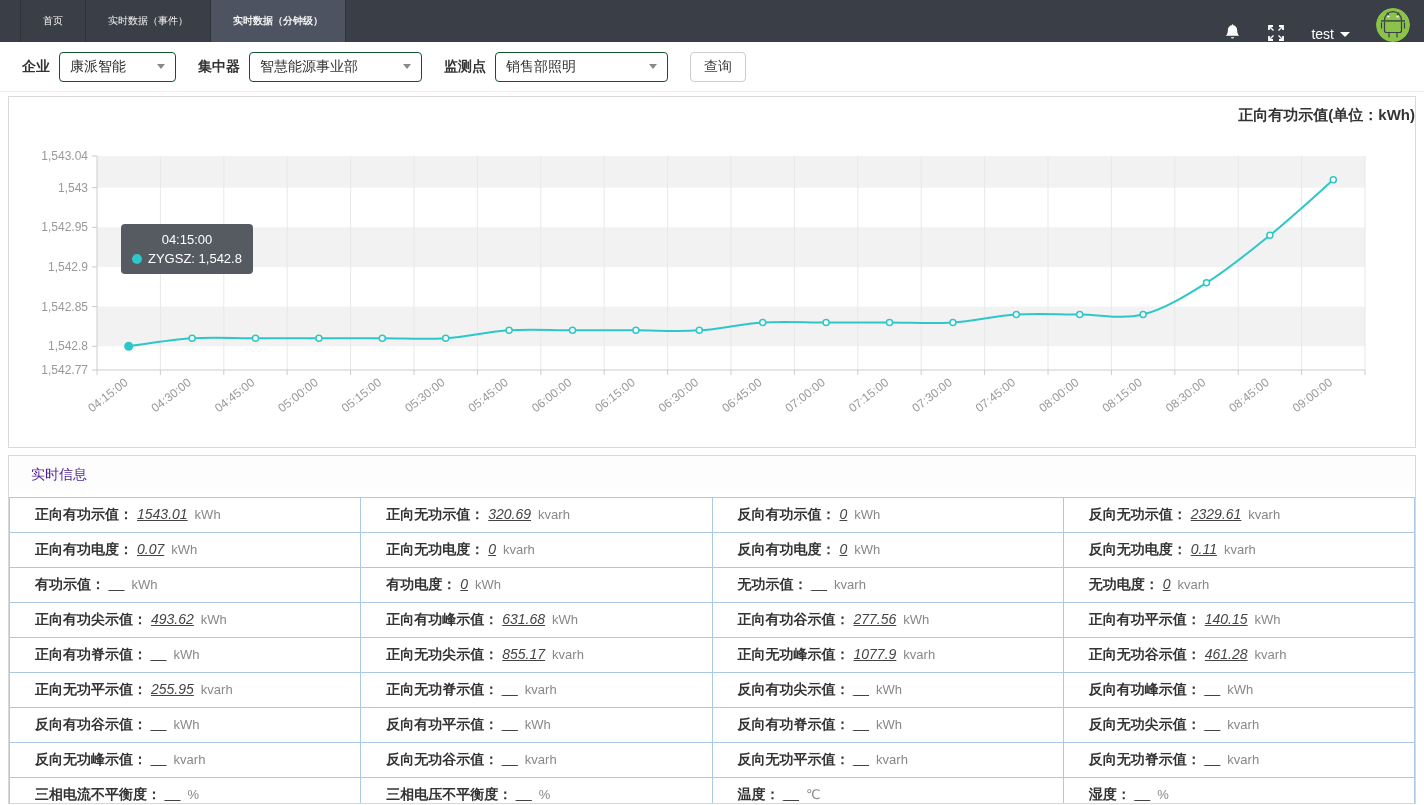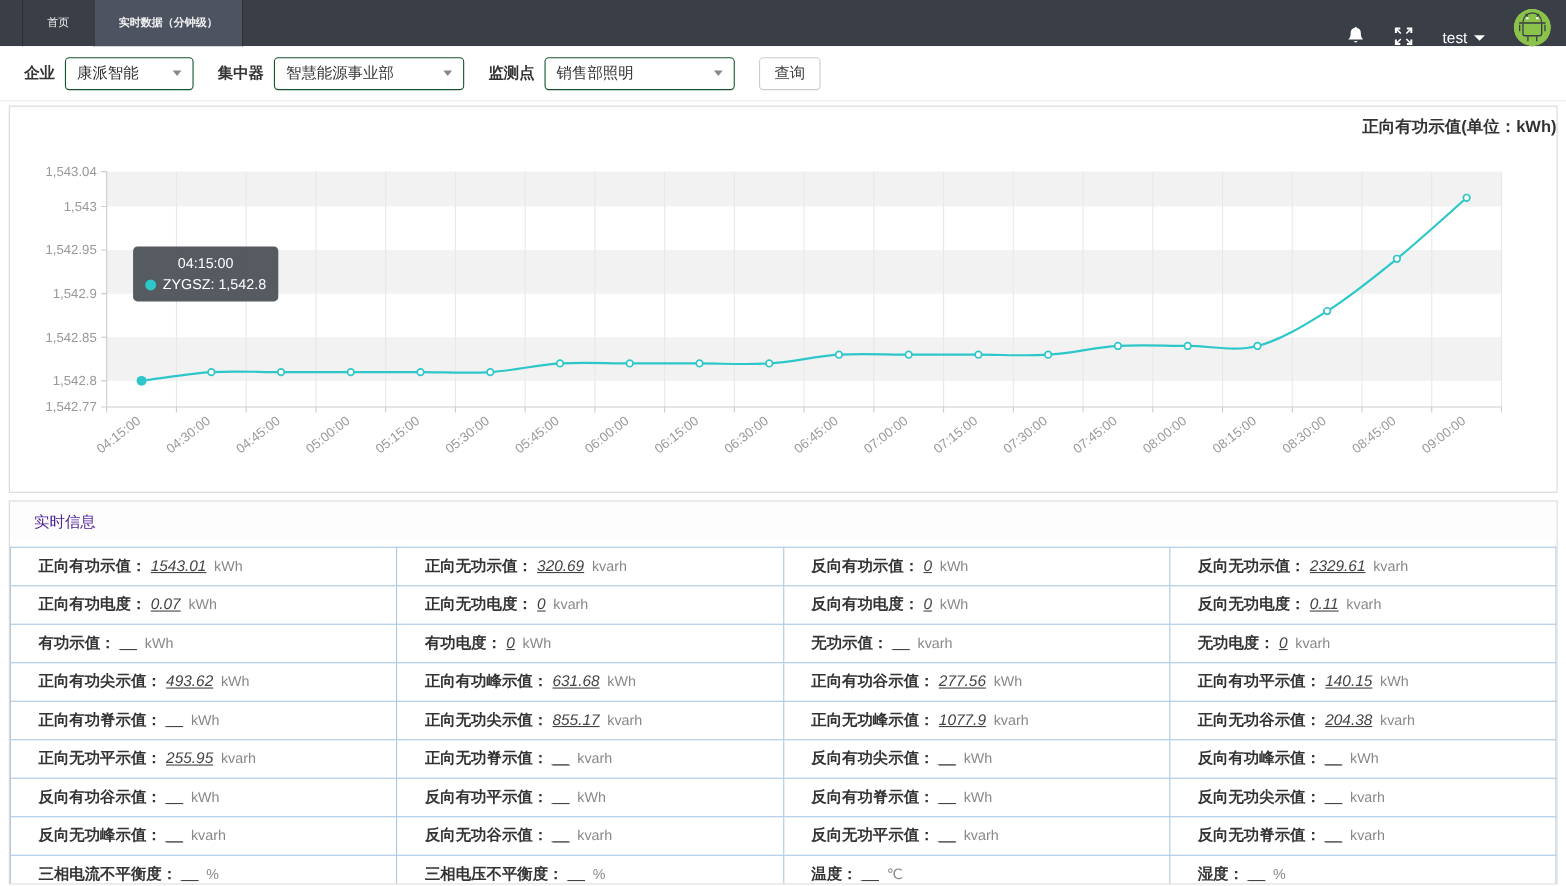--- a/index.html
+++ b/index.html
@@ -55,20 +55,21 @@
   .info-table .lbl { font-weight:bold; color:#333; }
   .info-table .val { font-style:italic; text-decoration:underline; color:#444; margin:0 7px 0 4px; cursor:pointer; }
   .info-table .unit { color:#888; font-size:13px; }
 </style>
 </head>
 <body>
 
 <div class="navbar">
   <div class="nav-tabs">
     <div class="nav-tab">首页</div>
+    <div class="nav-tab">实时数据（事件）</div>
     <div class="nav-tab active">实时数据（分钟级）</div>
   </div>
   <div class="nav-right">
     <span class="nav-icon">
       <svg width="17" height="18" viewBox="0 0 16 17">
         <path d="M8 1.2c-2.8 0-4.4 2-4.4 4.6 0 3.4-1.3 4.6-2.1 5.4h13c-.8-.8-2.1-2-2.1-5.4C12.4 3.2 10.8 1.2 8 1.2z" fill="#fff"></path>
         <path d="M6.4 12.6a1.7 1.7 0 0 0 3.2 0z" fill="#fff"></path>
         <rect x="7.3" y="0.2" width="1.4" height="1.6" rx="0.7" fill="#fff"></rect>
       </svg>
     </span>
@@ -260,21 +261,21 @@
         <tr>
           <td><span class="lbl">正向有功尖示值：</span><span class="val">493.62</span><span class="unit">kWh</span></td>
           <td><span class="lbl">正向有功峰示值：</span><span class="val">631.68</span><span class="unit">kWh</span></td>
           <td><span class="lbl">正向有功谷示值：</span><span class="val">277.56</span><span class="unit">kWh</span></td>
           <td><span class="lbl">正向有功平示值：</span><span class="val">140.15</span><span class="unit">kWh</span></td>
         </tr>
         <tr>
           <td><span class="lbl">正向有功脊示值：</span><span class="val">__</span><span class="unit">kWh</span></td>
           <td><span class="lbl">正向无功尖示值：</span><span class="val">855.17</span><span class="unit">kvarh</span></td>
           <td><span class="lbl">正向无功峰示值：</span><span class="val">1077.9</span><span class="unit">kvarh</span></td>
-          <td><span class="lbl">正向无功谷示值：</span><span class="val">204.38</span><span class="unit">kvarh</span></td>
+          <td><span class="lbl">正向无功谷示值：</span><span class="val">461.28</span><span class="unit">kvarh</span></td>
         </tr>
         <tr>
           <td><span class="lbl">正向无功平示值：</span><span class="val">255.95</span><span class="unit">kvarh</span></td>
           <td><span class="lbl">正向无功脊示值：</span><span class="val">__</span><span class="unit">kvarh</span></td>
           <td><span class="lbl">反向有功尖示值：</span><span class="val">__</span><span class="unit">kWh</span></td>
           <td><span class="lbl">反向有功峰示值：</span><span class="val">__</span><span class="unit">kWh</span></td>
         </tr>
         <tr>
           <td><span class="lbl">反向有功谷示值：</span><span class="val">__</span><span class="unit">kWh</span></td>
           <td><span class="lbl">反向有功平示值：</span><span class="val">__</span><span class="unit">kWh</span></td>

